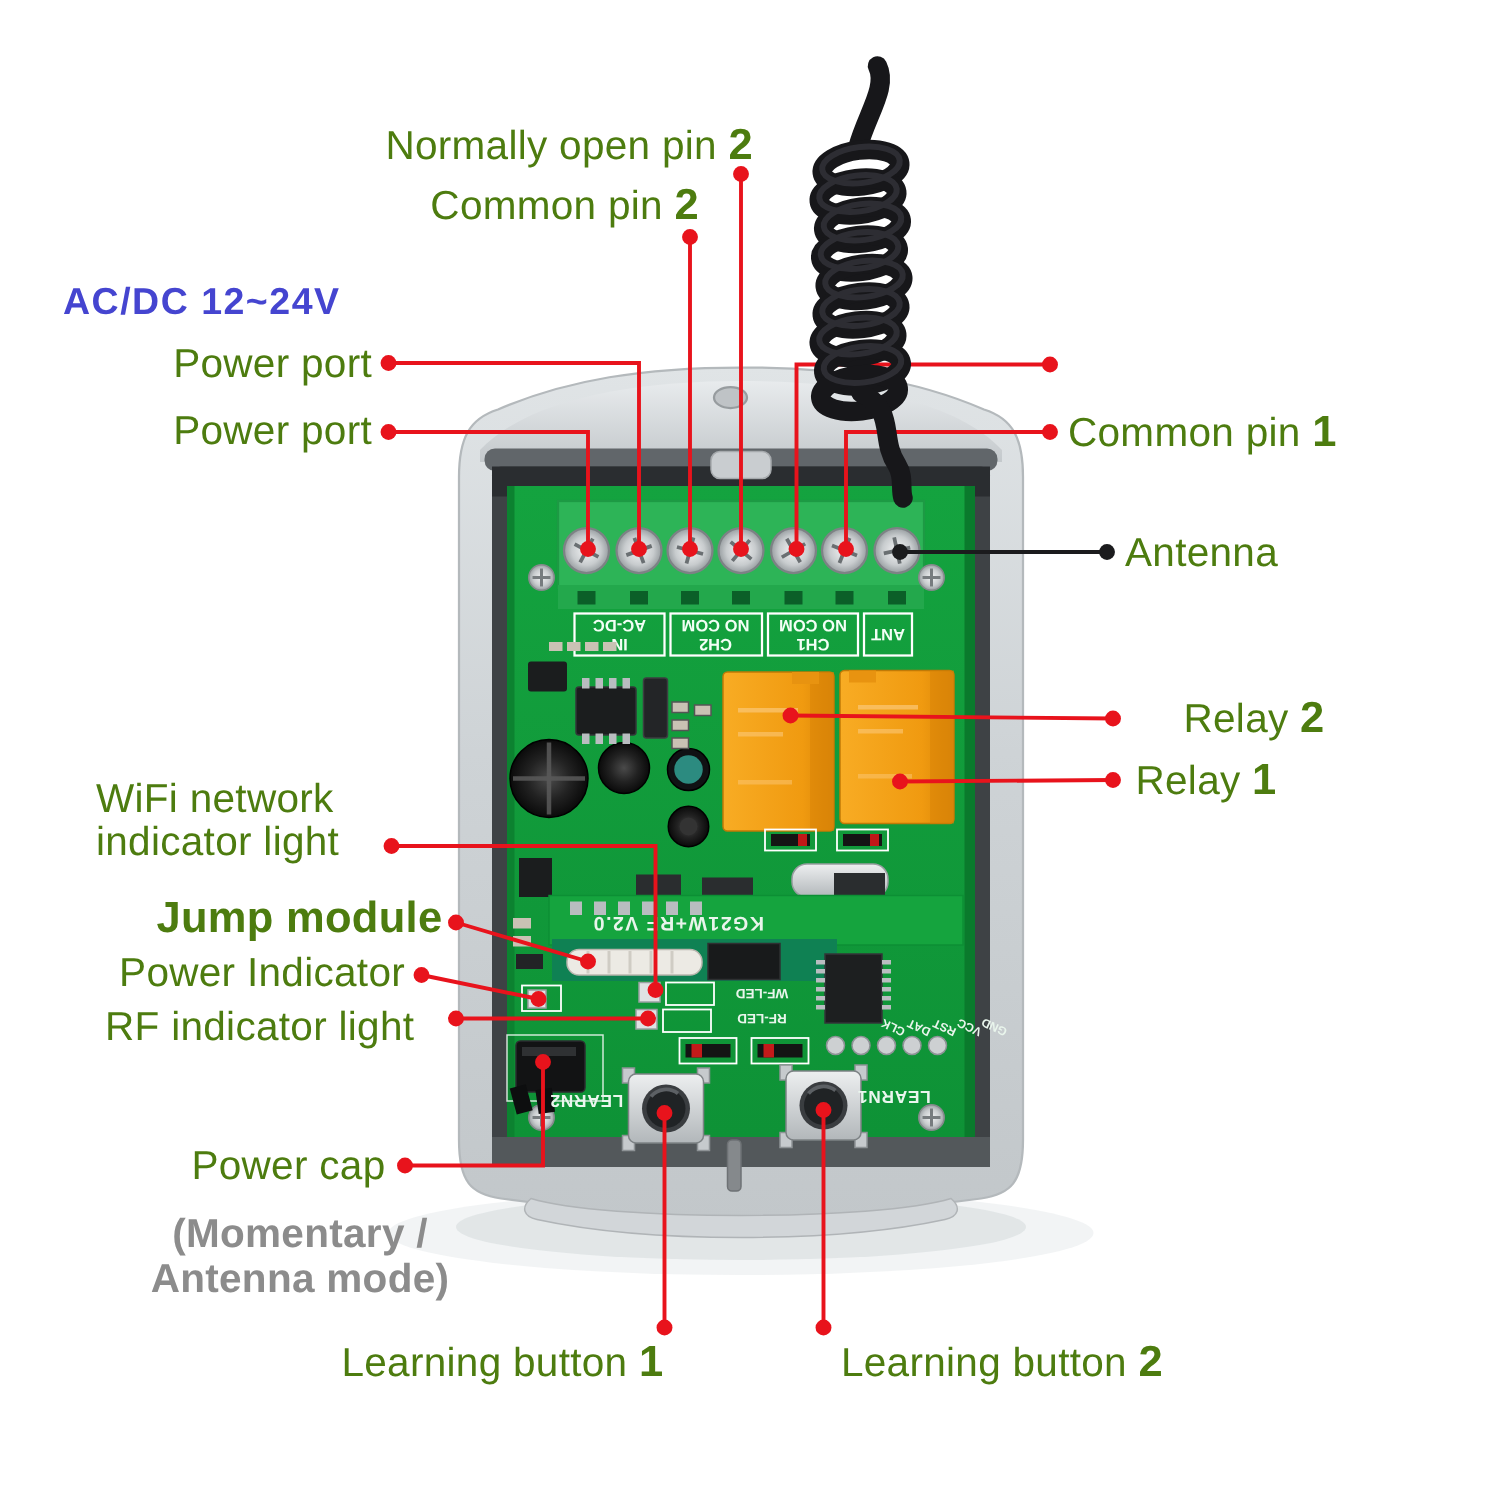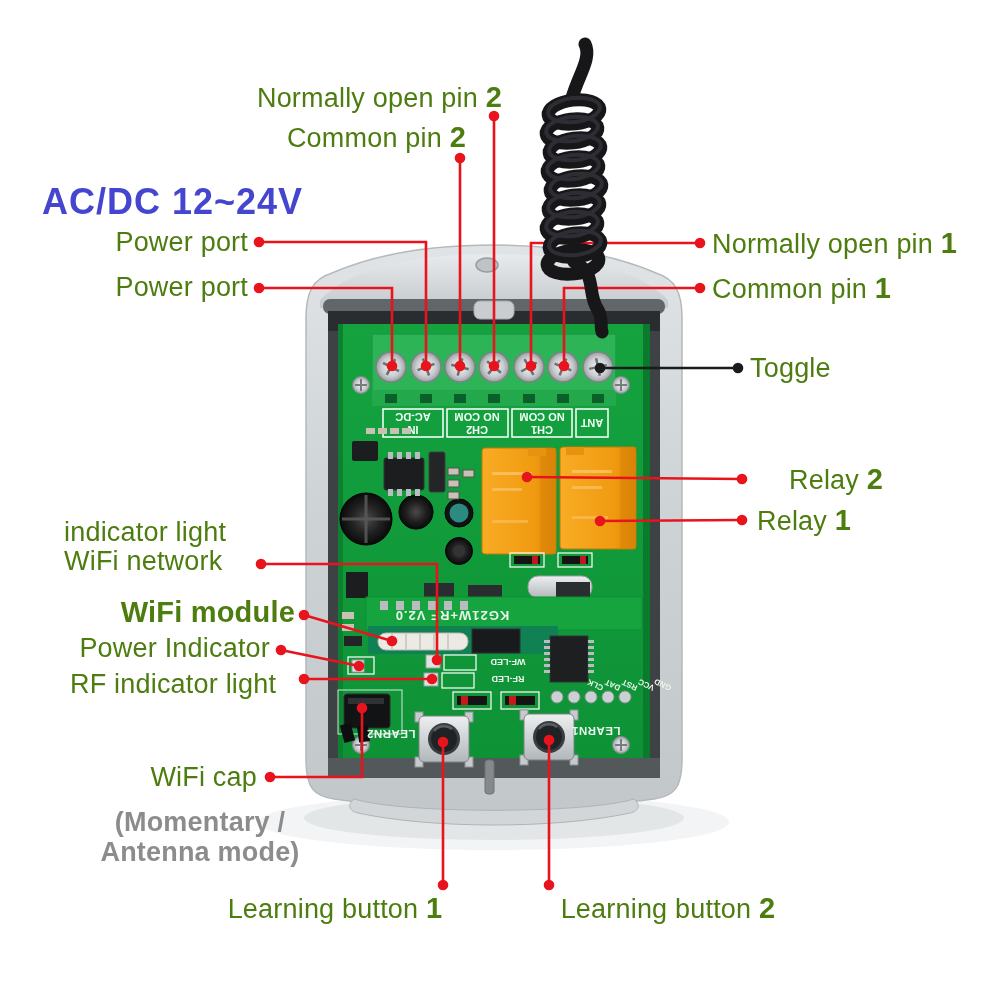--- a/index.html
+++ b/index.html
@@ -2,21 +2,21 @@
 <html><head>
 <meta charset="utf-8">
 <style>
   html,body{margin:0;padding:0;background:#ffffff;}
   #stage{position:relative;width:1000px;height:1000px;background:#ffffff;overflow:hidden;
          font-family:"Liberation Sans", sans-serif;}
   .lbl{position:absolute;font-size:27px;color:#4d7c0f;white-space:nowrap;line-height:31px;letter-spacing:.2px;}
   .lbl .num{font-weight:700;font-size:29px;}
   .right{text-align:right;}
   .center{text-align:center;}
-  .blue{color:#4545d0;font-weight:700;font-size:36px;letter-spacing:1px;}
+  .blue{color:#4545d0;font-weight:700;font-size:25px;letter-spacing:1px;}
   .bold{font-weight:700;}
   .gray{color:#8c8c8c;line-height:30px;}
   .twoline{line-height:29px;}
   svg{position:absolute;left:0;top:0;}
   svg text{font-family:"Liberation Sans", sans-serif;}
 </style>
 </head>
 <body>
 
 <div id="stage">
@@ -430,45 +430,41 @@
   <span>Normally open pin</span>
   <span class="num">2</span>
 </div>
 <div class="lbl right" style="left:142px;top:122px;width:324px;">
   <span>Common pin</span>
   <span class="num">2</span>
 </div>
 <div class="lbl blue" style="left:42px;top:186px;">AC/DC 12~24V</div>
 <div class="lbl right" style="left:58px;top:227px;width:190px;">Power port</div>
 <div class="lbl right" style="left:58px;top:272px;width:190px;">Power port</div>
-<div class="lbl" style="left:712px;top:228px;">
-  <span>Normally open pin</span>
-  <span class="num">1</span>
-</div>
 <div class="lbl" style="left:712px;top:273px;text-align:center;">
   <span>Common pin</span>
   <span class="num">1</span>
 </div>
-<div class="lbl" style="left:750px;top:353px;">Toggle</div>
+<div class="lbl" style="left:750px;top:353px;">Antenna</div>
 <div class="lbl" style="left:757px;top:464px;margin-left:32px;">
   <span>Relay</span>
   <span class="num">2</span>
 </div>
 <div class="lbl" style="left:757px;top:505px;">
   <span>Relay</span>
   <span class="num">1</span>
 </div>
 <div class="lbl twoline" style="left:64px;top:518px;">
+  <div>WiFi network</div>
   <div>indicator light</div>
-  <div>WiFi network</div>
-</div>
-<div class="lbl right bold" style="left:64px;top:597px;width:231px;font-size:29px;">WiFi module</div>
+</div>
+<div class="lbl right bold" style="left:64px;top:597px;width:231px;font-size:29px;">Jump module</div>
 <div class="lbl right" style="left:63px;top:633px;width:207px;">Power Indicator</div>
 <div class="lbl" style="left:70px;top:669px;">RF indicator light</div>
-<div class="lbl right" style="left:107px;top:762px;width:150px;">WiFi cap</div>
+<div class="lbl right" style="left:107px;top:762px;width:150px;">Power cap</div>
 <div class="lbl gray center" style="left:88px;top:807px;width:224px;font-weight:bold;">
   <div>(Momentary /</div>
   <div>Antenna mode)</div>
 </div>
 <div class="lbl center" style="left:213px;top:893px;width:244px;">
   <span>Learning button</span>
   <span class="num">1</span>
 </div>
 <div class="lbl center" style="left:543px;top:893px;width:250px;">
   <span>Learning button</span>

